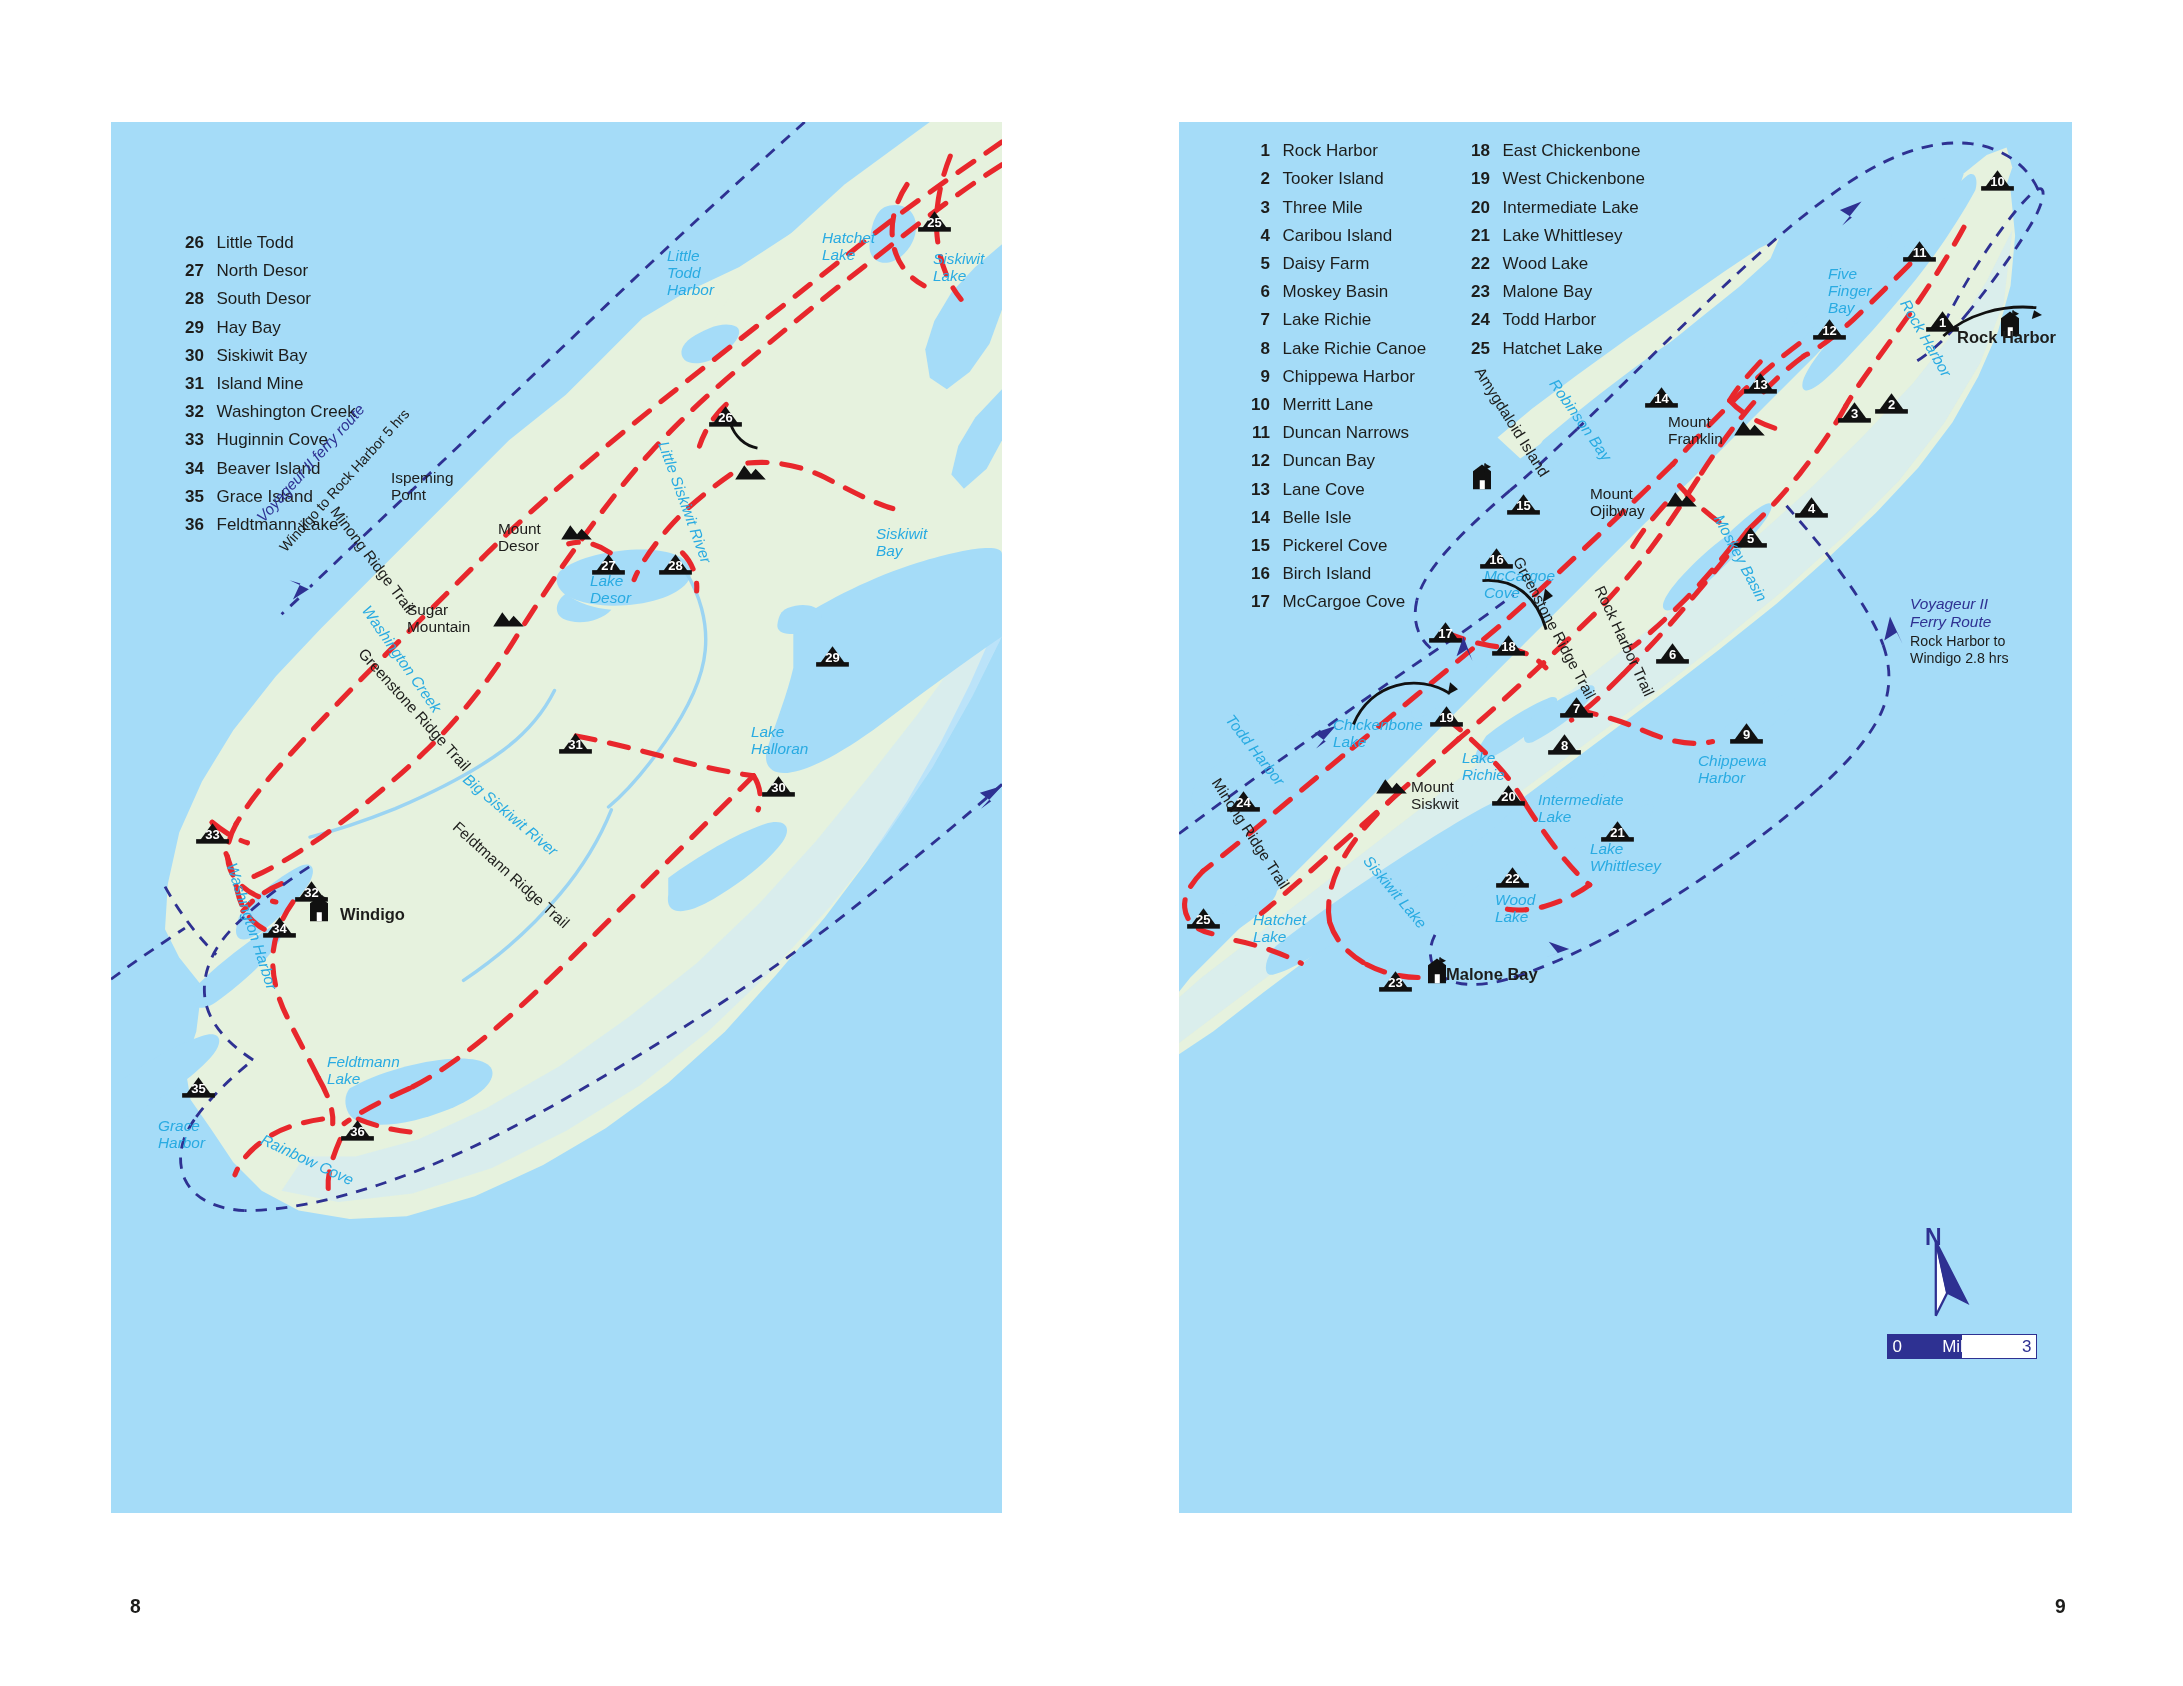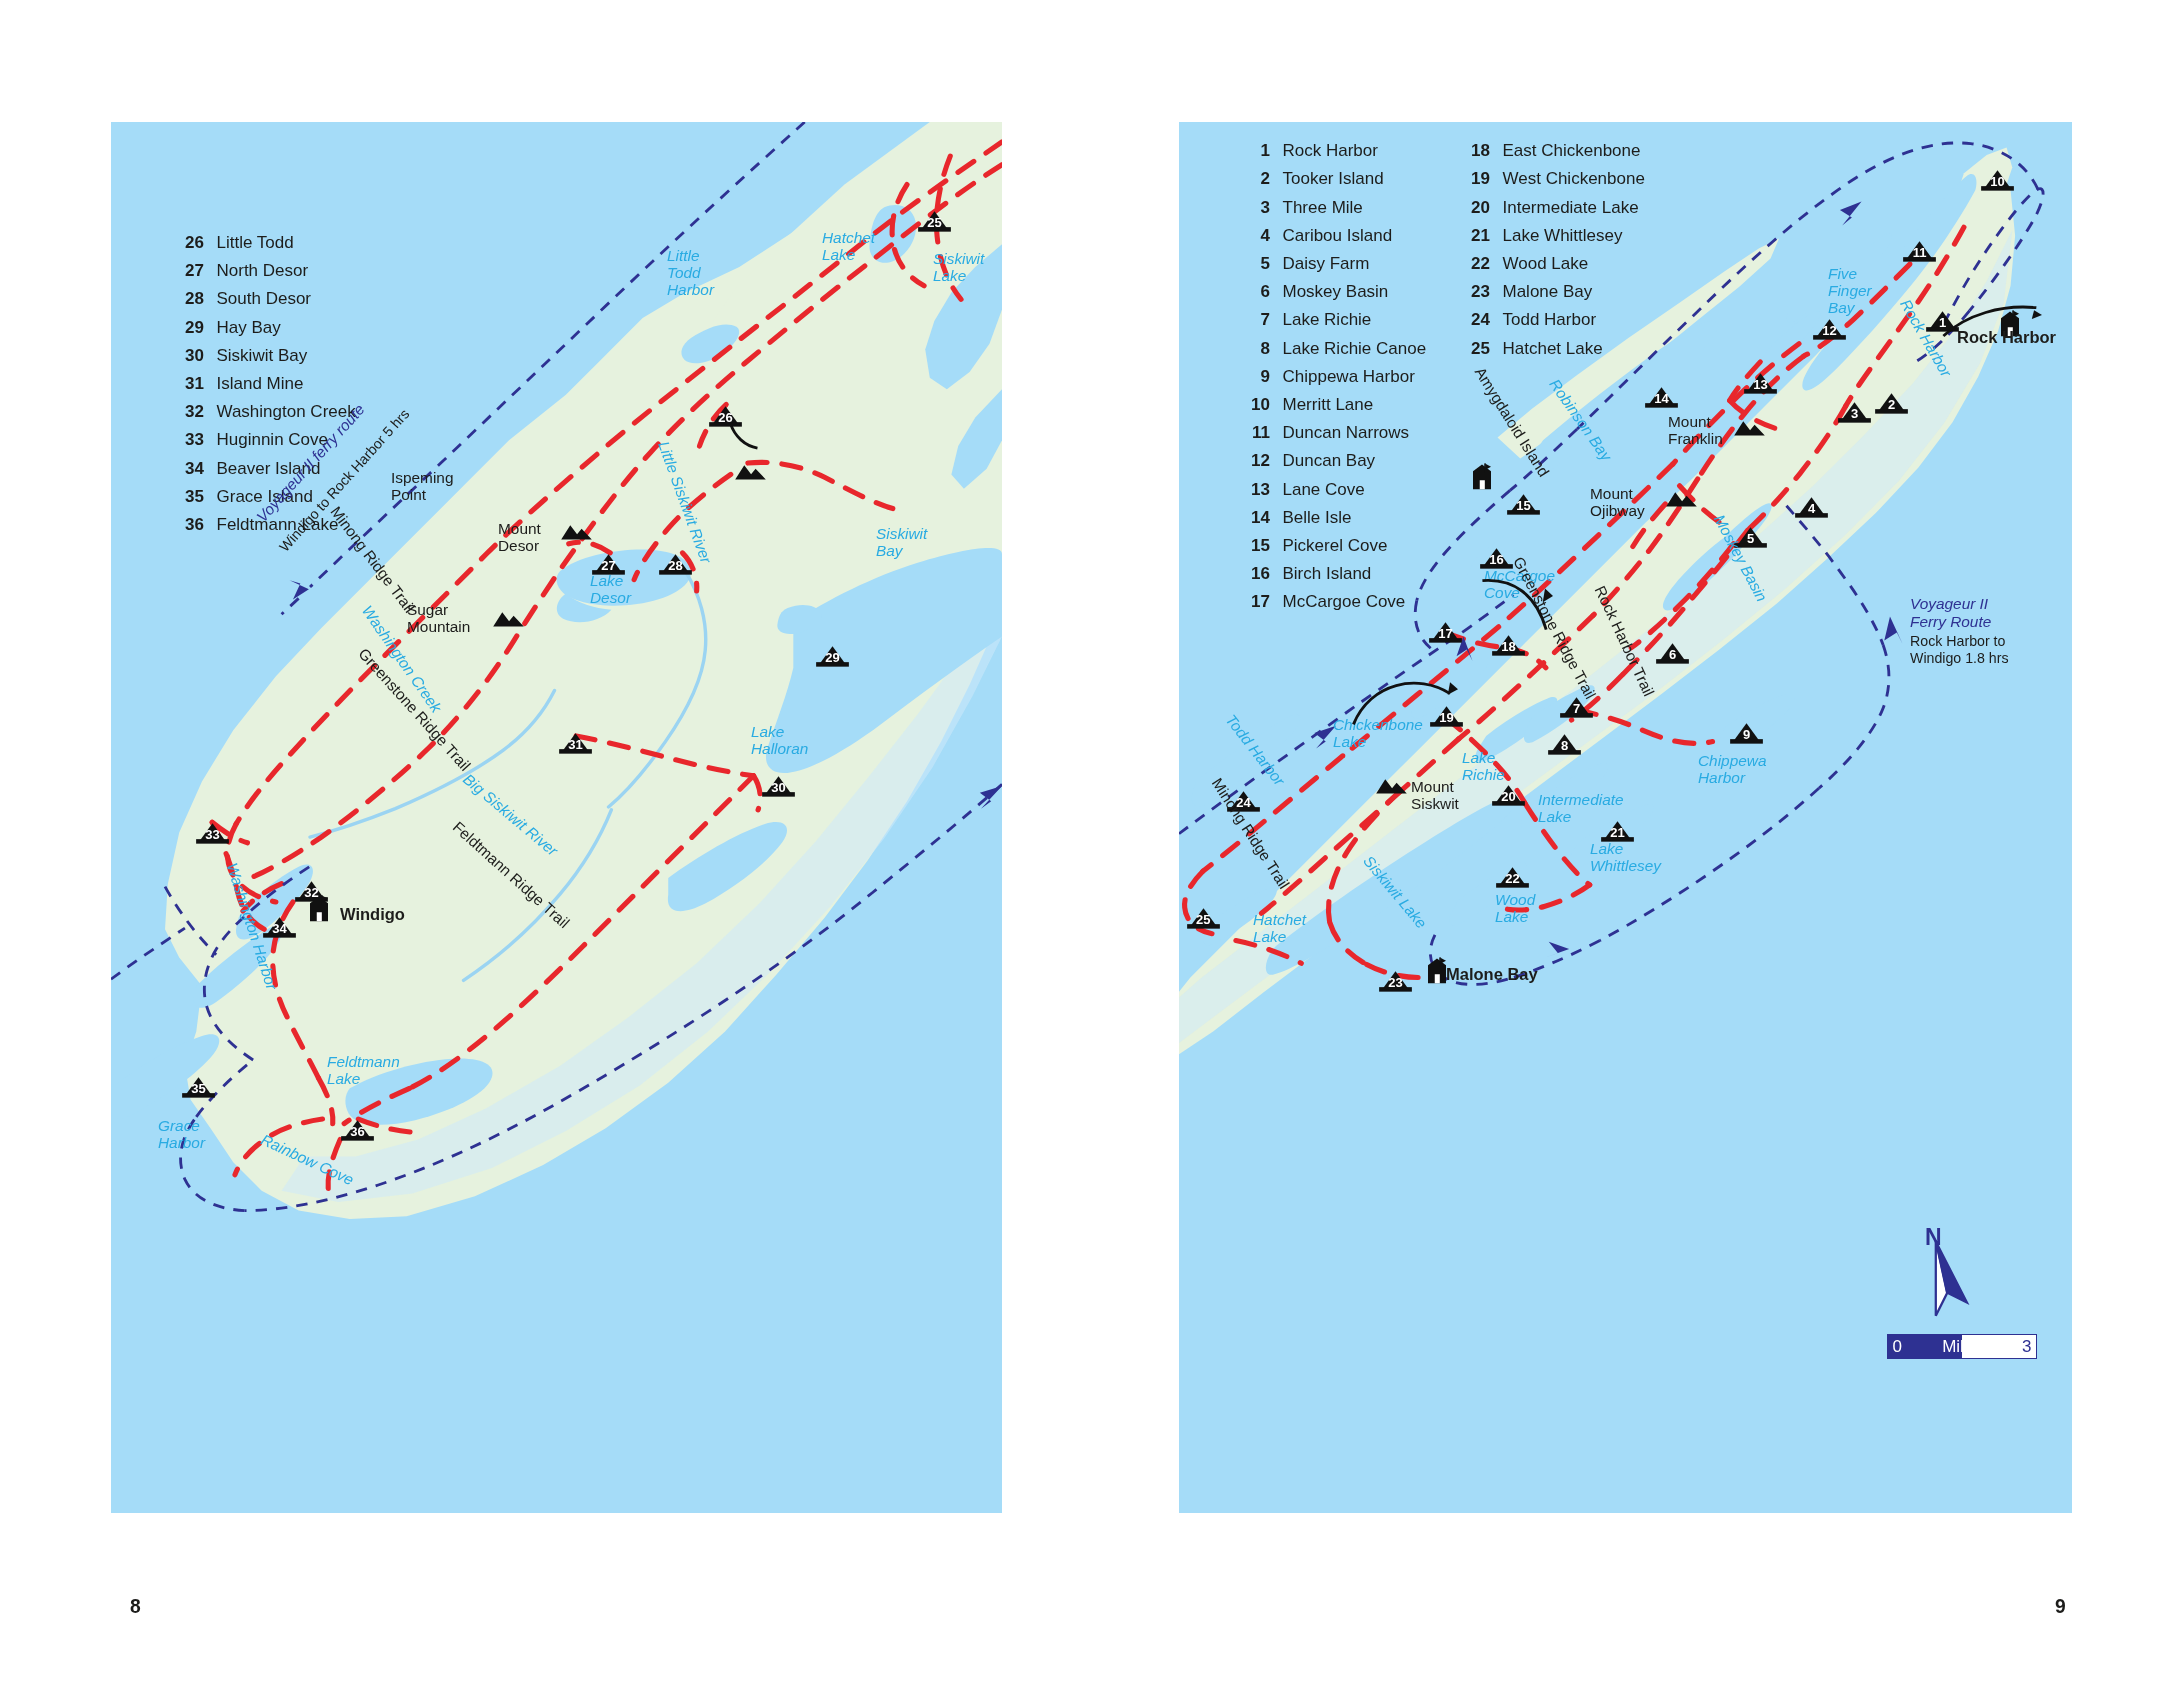--- a/index.html
+++ b/index.html
@@ -909,21 +909,21 @@
       <div class="water-label" style="left: 513px; top: 428px; transform: rotate(62deg);">Moskey Basin</div>
       <div class="water-label" style="left: 33px; top: 620px; transform: rotate(52deg);">Todd Harbor</div>
       <div class="water-label" style="left: 171px; top: 762px; transform: rotate(50deg);">Siskiwit Lake</div>
       <div class="trail-label" style="left: 307px; top: 242px; transform: rotate(58deg);">Amygdaloid Island</div>
       <div class="trail-label" style="left: 346px; top: 432px; transform: rotate(62deg);">Greenstone Ridge Trail</div>
       <div class="trail-label" style="left: 428px; top: 461px; transform: rotate(65deg);">Rock Harbor Trail</div>
       <div class="trail-label" style="left: 44px; top: 653px; transform: rotate(57deg);">Minong Ridge Trail</div>
       <div class="ferry-label" style="left: 731px; top: 473px;">Voyageur II
 Ferry Route</div>
       <div class="ferry-sub" style="left: 731px; top: 511px;">Rock Harbor to
-Windigo 1.8 hrs</div>
+Windigo 2.8 hrs</div>
       <svg viewBox="0 0 130 110" width="74" height="63" style="position: absolute; left: 300px; top: 455px;">
         <path d="M6,6 C60,2 100,30 118,92" fill="none" stroke="#111111" stroke-width="5"></path>
         <polygon points="116,19.8 130,33 112,44" fill="#111111"></polygon>
       </svg>
       <svg viewBox="0 0 190 100" width="108" height="57" style="position: absolute; left: 171px; top: 550px;">
         <path d="M6,92 C36,18 120,2 176,38" fill="none" stroke="#111111" stroke-width="5"></path>
         <polygon points="176,18 190,30 172,40" fill="#111111"></polygon>
       </svg>
       <svg viewBox="0 0 180 70" width="102" height="40" style="position: absolute; left: 761px; top: 181px;">
         <path d="M170,8 C110,2 46,20 6,58" fill="none" stroke="#111111" stroke-width="5"></path>

